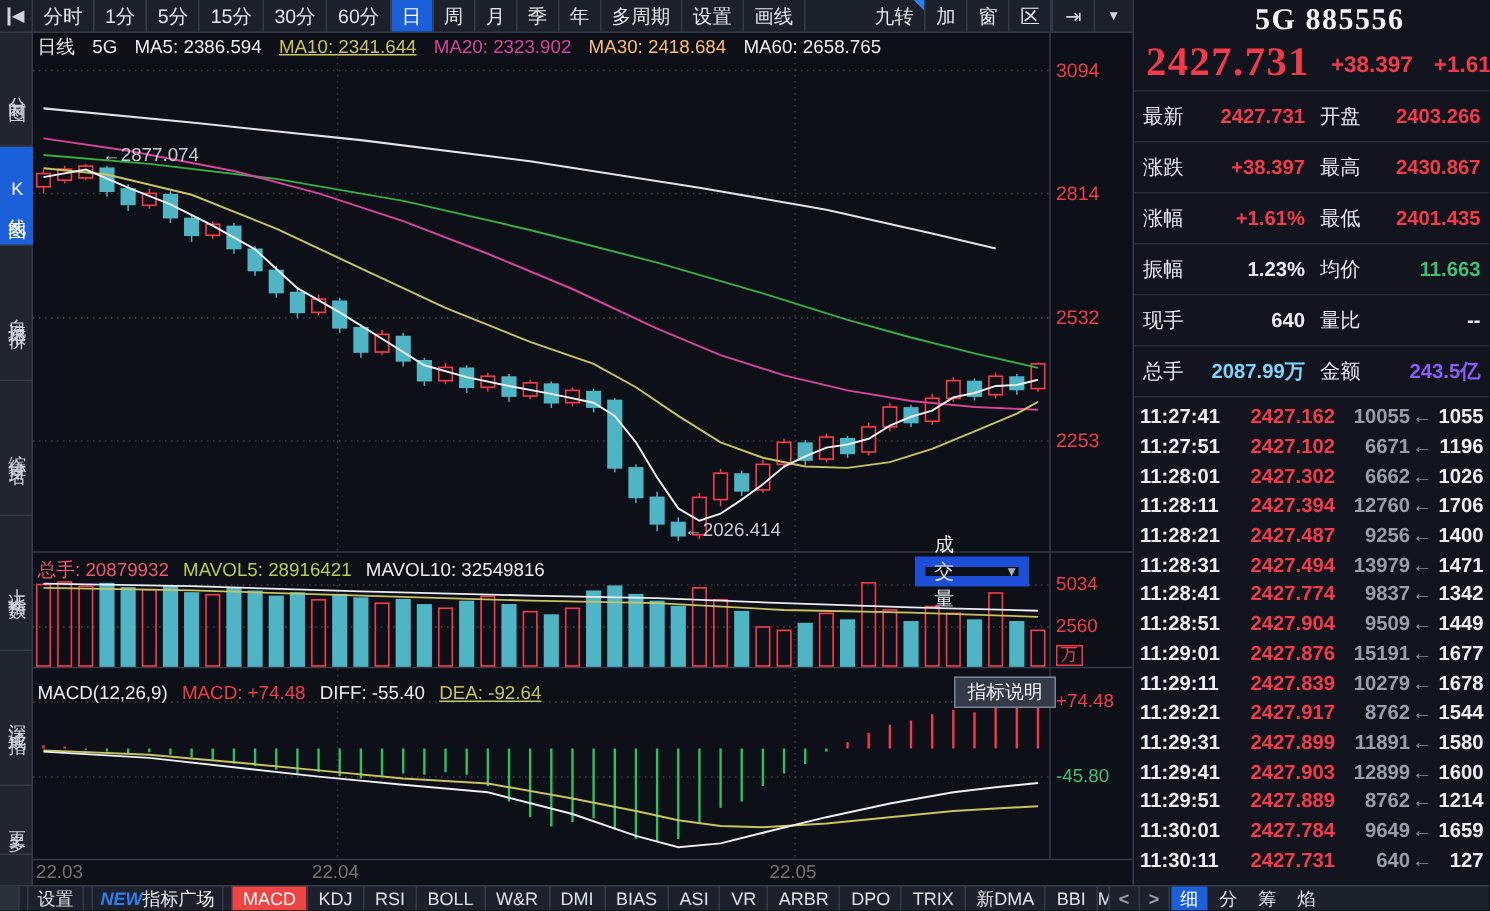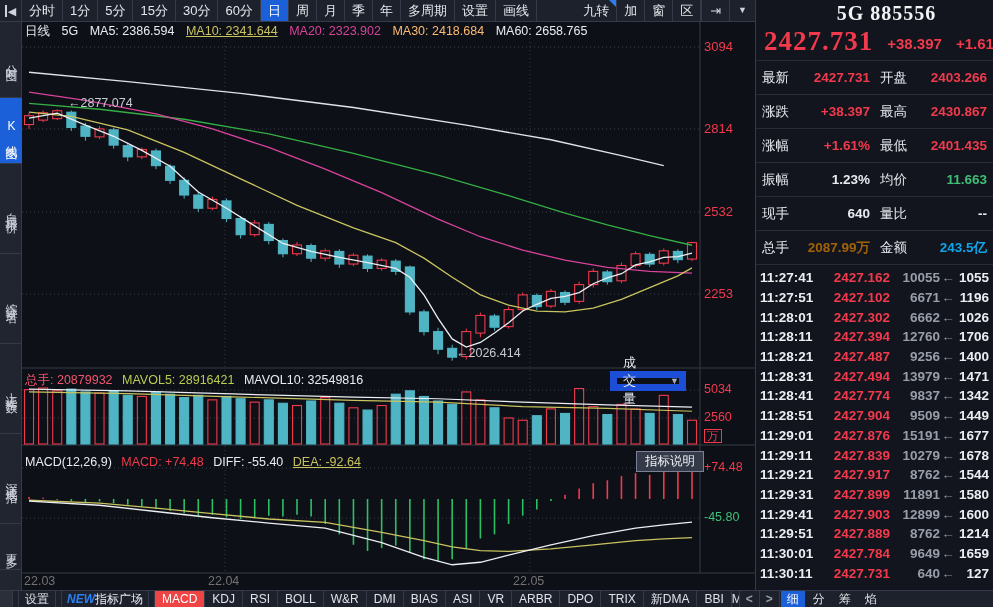--- a/index.html
+++ b/index.html
@@ -469,23 +469,23 @@
           <span class="info-val iv2" style="color: rgb(63, 191, 119);">11.663</span>
         </div>
         <div class="info-row">
           <span class="info-lab">现手</span>
           <span class="info-val iv1" style="color: rgb(233, 235, 240);">640</span>
           <span class="info-lab il2">量比</span>
           <span class="info-val iv2" style="color: rgb(233, 235, 240);">--</span>
         </div>
         <div class="info-row">
           <span class="info-lab">总手</span>
-          <span class="info-val iv1" style="color: #a16207;">2087.99万</span>
+          <span class="info-val iv1" style="color: #7dd3fc;">2087.99万</span>
           <span class="info-lab il2">金额</span>
-          <span class="info-val iv2" style="color: #0ea5e9; text-align: right;">243.5亿</span>
+          <span class="info-val iv2" style="color: #8b5cf6; text-align: right;">243.5亿</span>
         </div>
       </div>
     <div class="ticks" id="tick-list">
         <div class="tick-row">
           <span class="t-time">11:27:41</span>
           <span class="t-price">2427.162</span>
           <span class="t-vol">10055</span>
           <span class="t-arrow">←</span>
           <span class="t-cnt">1055</span>
         </div>

